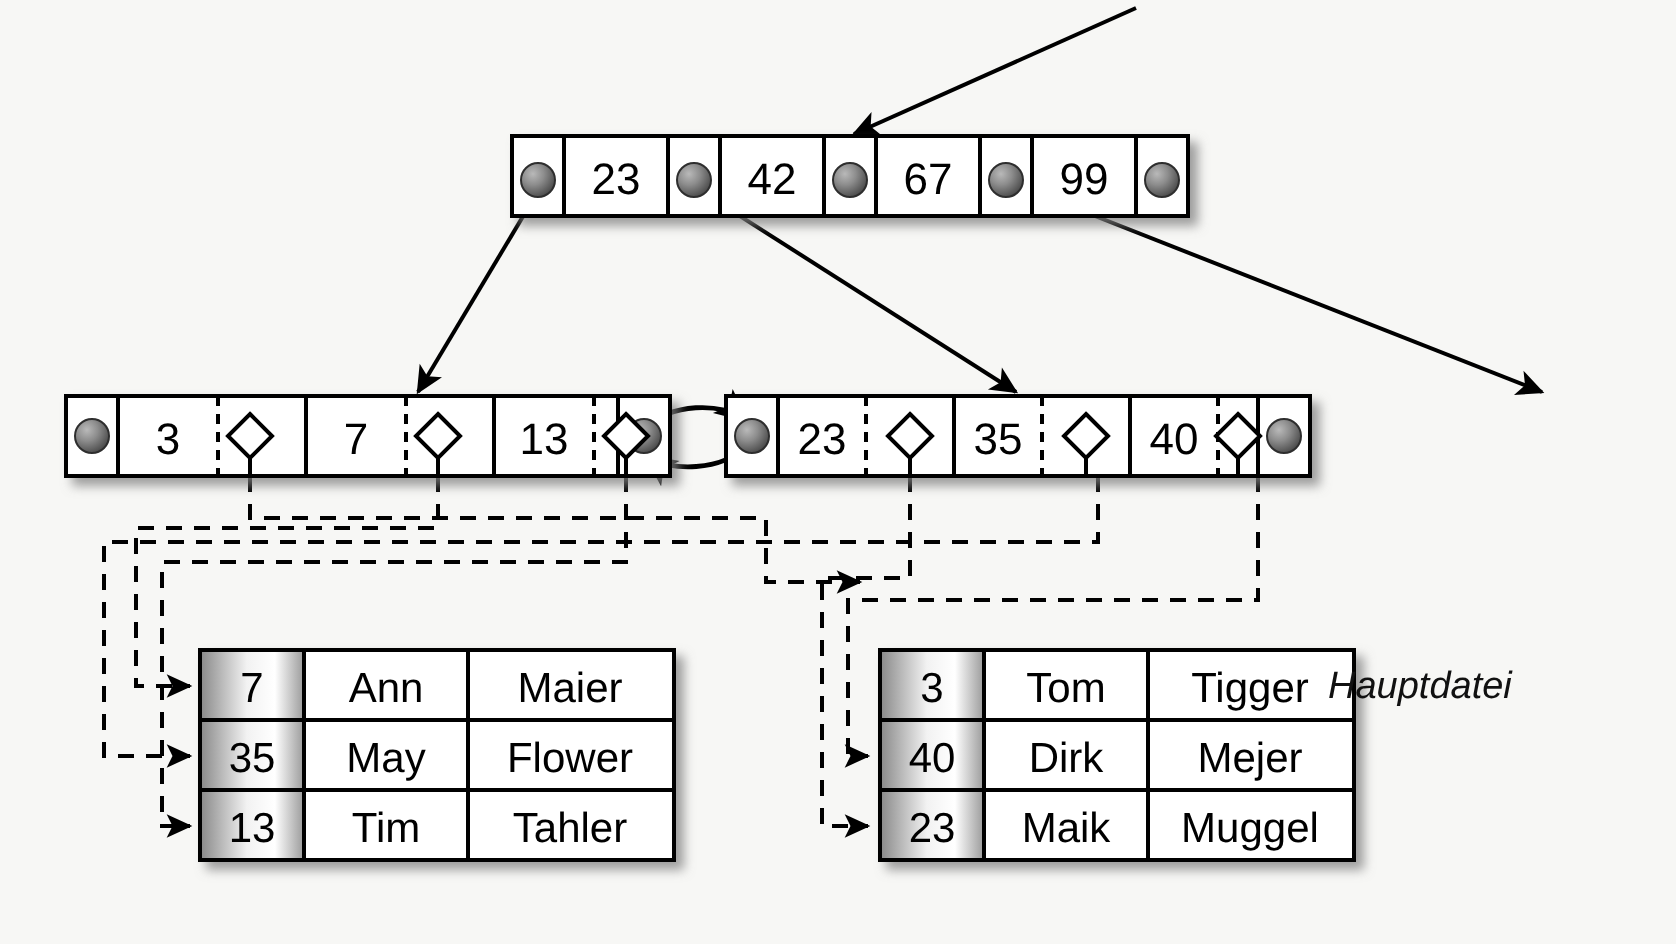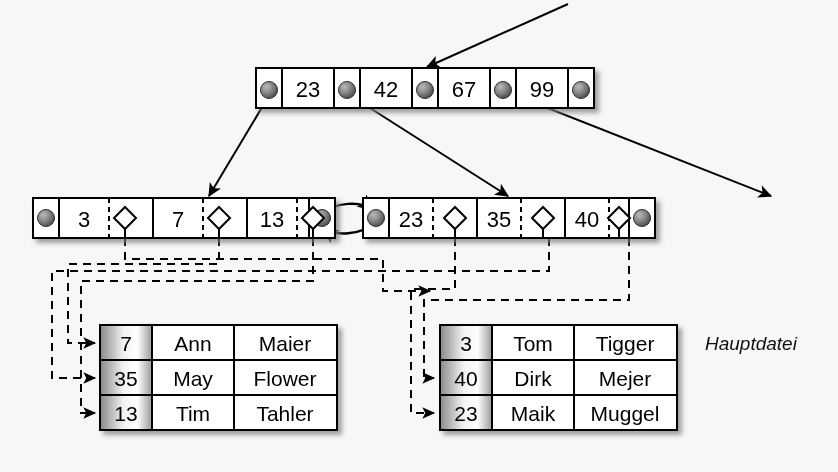--- a/index.html
+++ b/index.html
@@ -28,21 +28,21 @@
   }
   .label {
     position: absolute;
     font-style: italic;
     font-size: 19px;
     color: #111;
     font-family: "Liberation Sans", sans-serif;
     white-space: nowrap;
   }
   #label-blattebene { left: 676px; top: 207px; }
-  #label-hauptdatei { left: 705px; top: 333px; }
+  #label-hauptdatei { left: 664px; top: 333px; }
 </style>
 </head>
 <body>
 
 <div id="stage">
 
   <svg id="vec" viewBox="0 0 838 472" xmlns="http://www.w3.org/2000/svg">
     <defs>
       <radialGradient id="ptrBall" cx="35%" cy="32%" r="72%">
         <stop offset="0%" stop-color="#b9b9b9"></stop>

